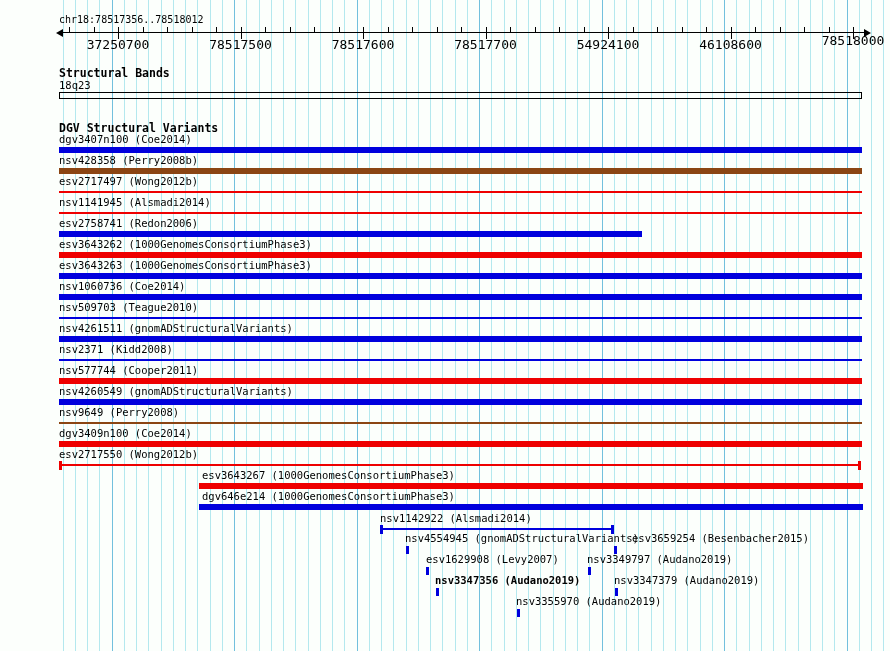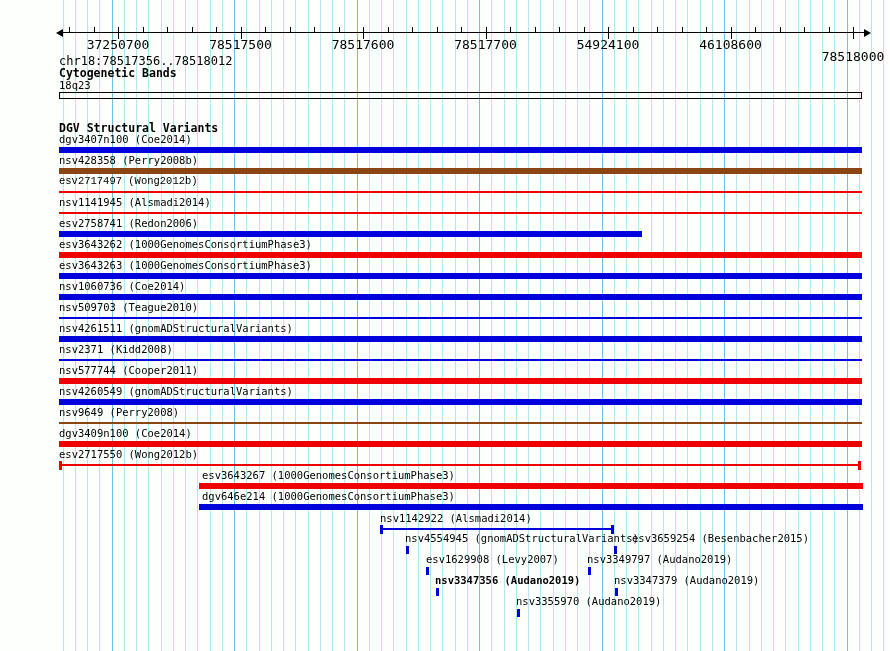--- a/index.html
+++ b/index.html
@@ -6,21 +6,21 @@
   #canvas {
     position:relative; width:890px; height:651px;
     background:#fcfffc; overflow:hidden;
     font-family:"DejaVu Sans Mono","Liberation Mono",monospace;
     color:#000;
   }
   .gridline { position:absolute; top:0; bottom:0; width:1px; background:#b4e8ee; }
   .gridline.major { background:#72c0dd; }
 
   .txt { position:absolute; white-space:nowrap; line-height:1.05; }
-  .title { font-size:12px;margin-top:40px; }
+  .title { font-size:10px; }
   .section-title { font-size:11.5px; font-weight:bold; }
   .small-label { font-size:10.5px; }
   .tick-label { font-size:13px; transform:translateX(-50%); }
 
   .ruler-line { position:absolute; height:1px; background:#000; }
   .tick-minor { position:absolute; width:1px; height:5px; background:#000; }
   .tick-major { position:absolute; width:1px; height:6px; background:#000; }
   .arrow { position:absolute; width:0; height:0; }
   .arrow.left  { border-top:4px solid transparent; border-bottom:4px solid transparent; border-right:7px solid #000; }
   .arrow.right { border-top:4px solid transparent; border-bottom:4px solid transparent; border-left:7px solid #000; }
@@ -153,35 +153,35 @@
       <div class="txt tick-label" style="left: 240.5px; top: 38px;">78517500</div>
       <div class="tick-major" style="left: 363px; top: 33px;"></div>
       <div class="txt tick-label" style="left: 363px; top: 38px;">78517600</div>
       <div class="tick-major" style="left: 485.5px; top: 33px;"></div>
       <div class="txt tick-label" style="left: 485.5px; top: 38px;">78517700</div>
       <div class="tick-major" style="left: 608px; top: 33px;"></div>
       <div class="txt tick-label" style="left: 608px; top: 38px;">54924100</div>
       <div class="tick-major" style="left: 730.5px; top: 33px;"></div>
       <div class="txt tick-label" style="left: 730.5px; top: 38px;">46108600</div>
       <div class="tick-major" style="left: 853px; top: 33px;"></div>
-      <div class="txt tick-label" style="left: 853px; top: 50px; text-align: right;">78518000</div>
+      <div class="txt tick-label" style="left: 853px; top: 34px; text-align: right;">78518000</div>
     </div>
 
-  <div class="txt section-title" style="left:59px; top:67px;">Cytogenetic Bands</div>
+  <div class="txt section-title" style="left:59px; top:67px;">Structural Bands</div>
   <div class="txt small-label" style="left:59px; top:80px;">18q23</div>
   <div class="band-box" style="left: 59px; top: 92px; width: 803px; height: 7px;"></div>
 
   <div class="txt section-title" style="left:59px; top:122px;">DGV Structural Variants</div>
 
   <div>
       <div class="txt small-label" style="left: 59px; top: 134px;">dgv3407n100 (Coe2014)</div>
       <div class="bar thick" style="left: 59px; width: 803px; top: 147px; background: rgb(0, 0, 221);"></div>
       <div class="txt small-label" style="left: 59px; top: 155px;">nsv428358 (Perry2008b)</div>
       <div class="bar thick" style="left: 59px; width: 803px; top: 168px; background: rgb(139, 69, 19);"></div>
-      <div class="txt small-label" style="left: 59px; top: 176px; font-family: Liberation Mono, monospace;">esv2717497 (Wong2012b)</div>
+      <div class="txt small-label" style="left: 59px; top: 176px;">esv2717497 (Wong2012b)</div>
       <div class="bar thin" style="left: 59px; width: 803px; top: 191px; background: rgb(238, 0, 0);"></div>
       <div class="txt small-label" style="left: 59px; top: 197px;">nsv1141945 (Alsmadi2014)</div>
       <div class="bar thin" style="left: 59px; width: 803px; top: 212px; background: rgb(238, 0, 0);"></div>
       <div class="txt small-label" style="left: 59px; top: 218px;">esv2758741 (Redon2006)</div>
       <div class="bar thick" style="left: 59px; width: 583px; top: 231px; background: rgb(0, 0, 221);"></div>
       <div class="txt small-label" style="left: 59px; top: 239px;">esv3643262 (1000GenomesConsortiumPhase3)</div>
       <div class="bar thick" style="left: 59px; width: 803px; top: 252px; background: rgb(238, 0, 0);"></div>
       <div class="txt small-label" style="left: 59px; top: 260px;">esv3643263 (1000GenomesConsortiumPhase3)</div>
       <div class="bar thick" style="left: 59px; width: 803px; top: 273px; background: rgb(0, 0, 221);"></div>
       <div class="txt small-label" style="left: 59px; top: 281px;">nsv1060736 (Coe2014)</div>

